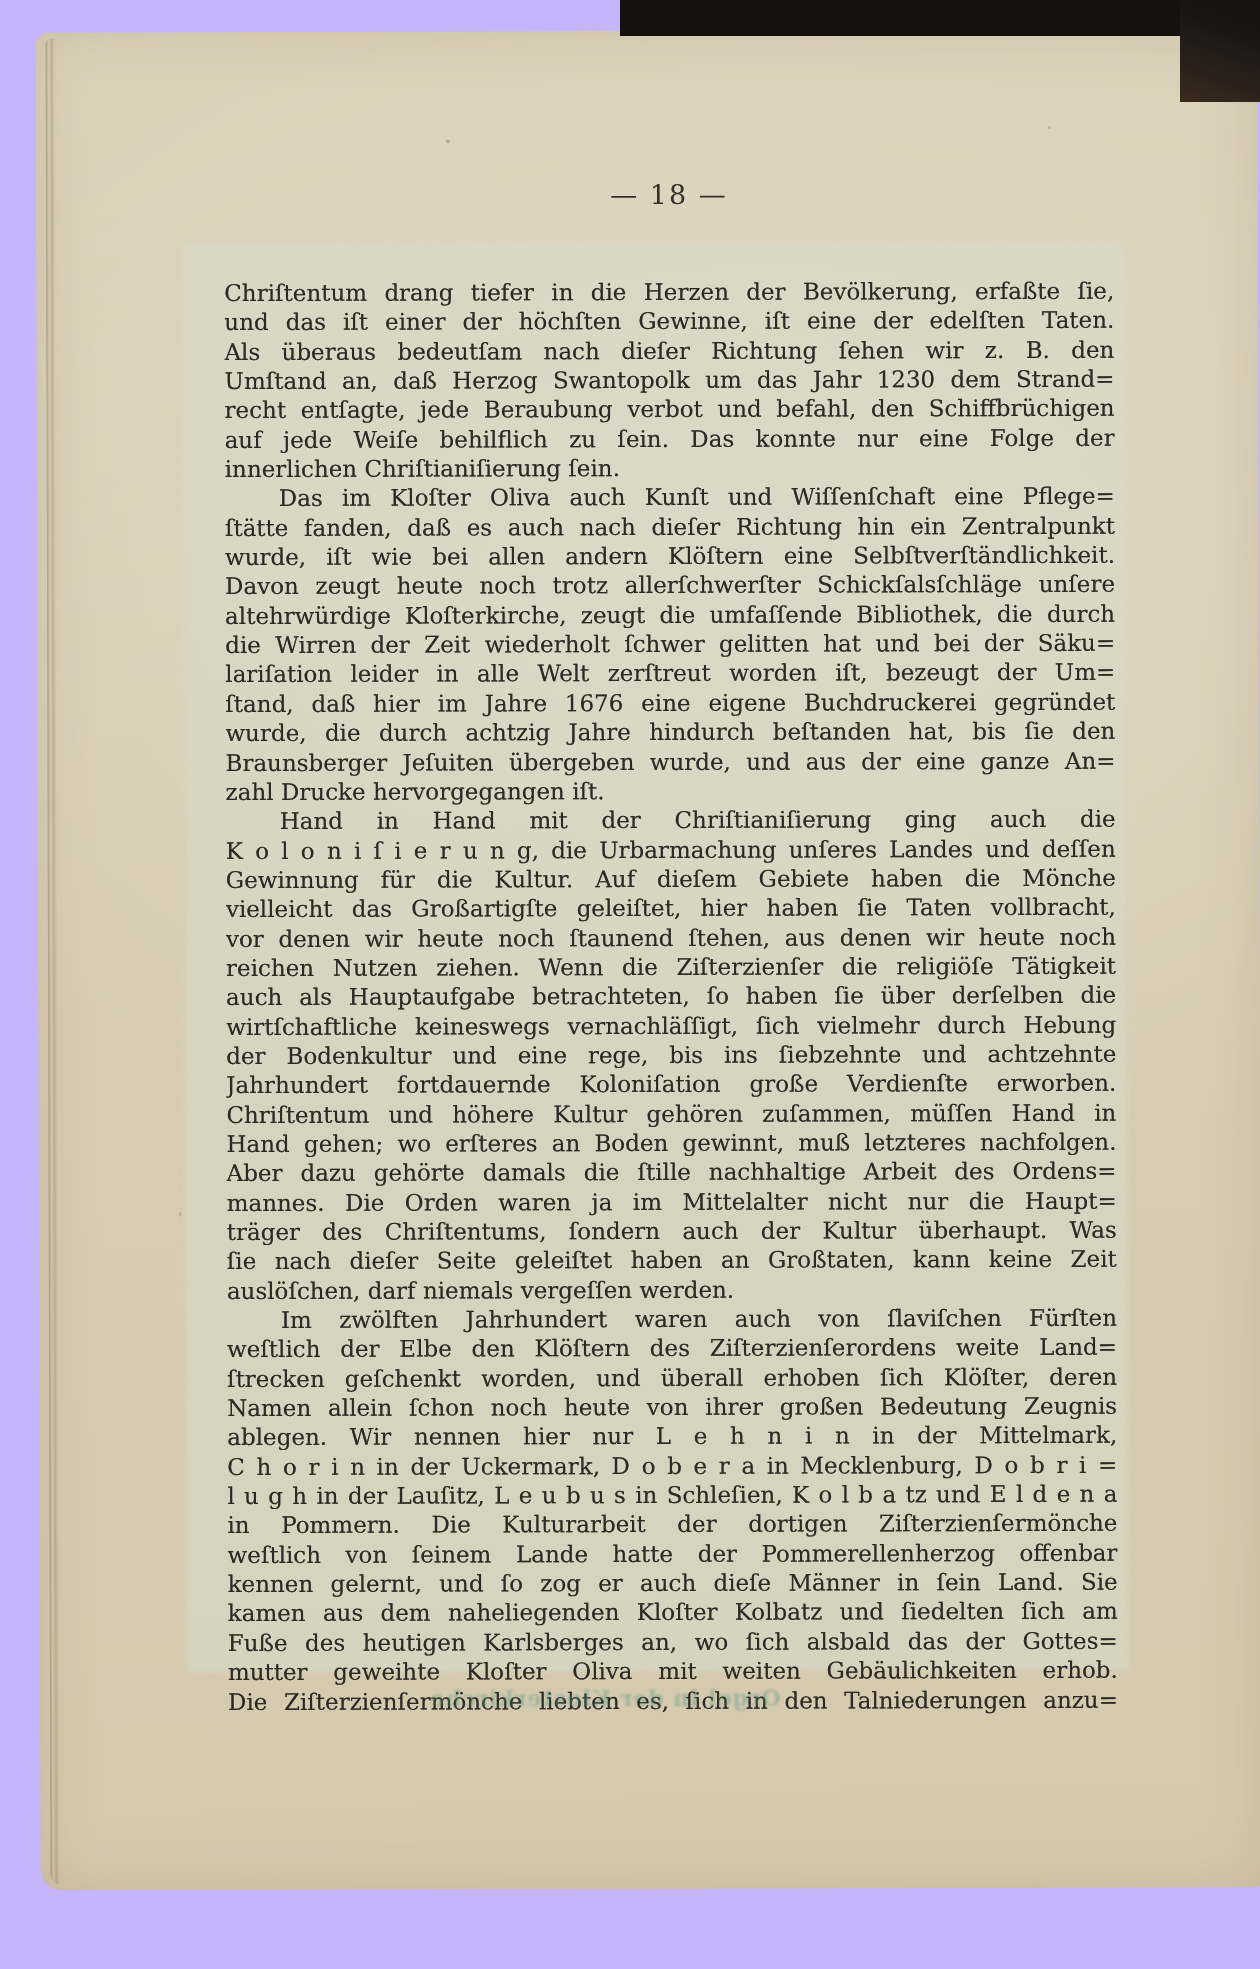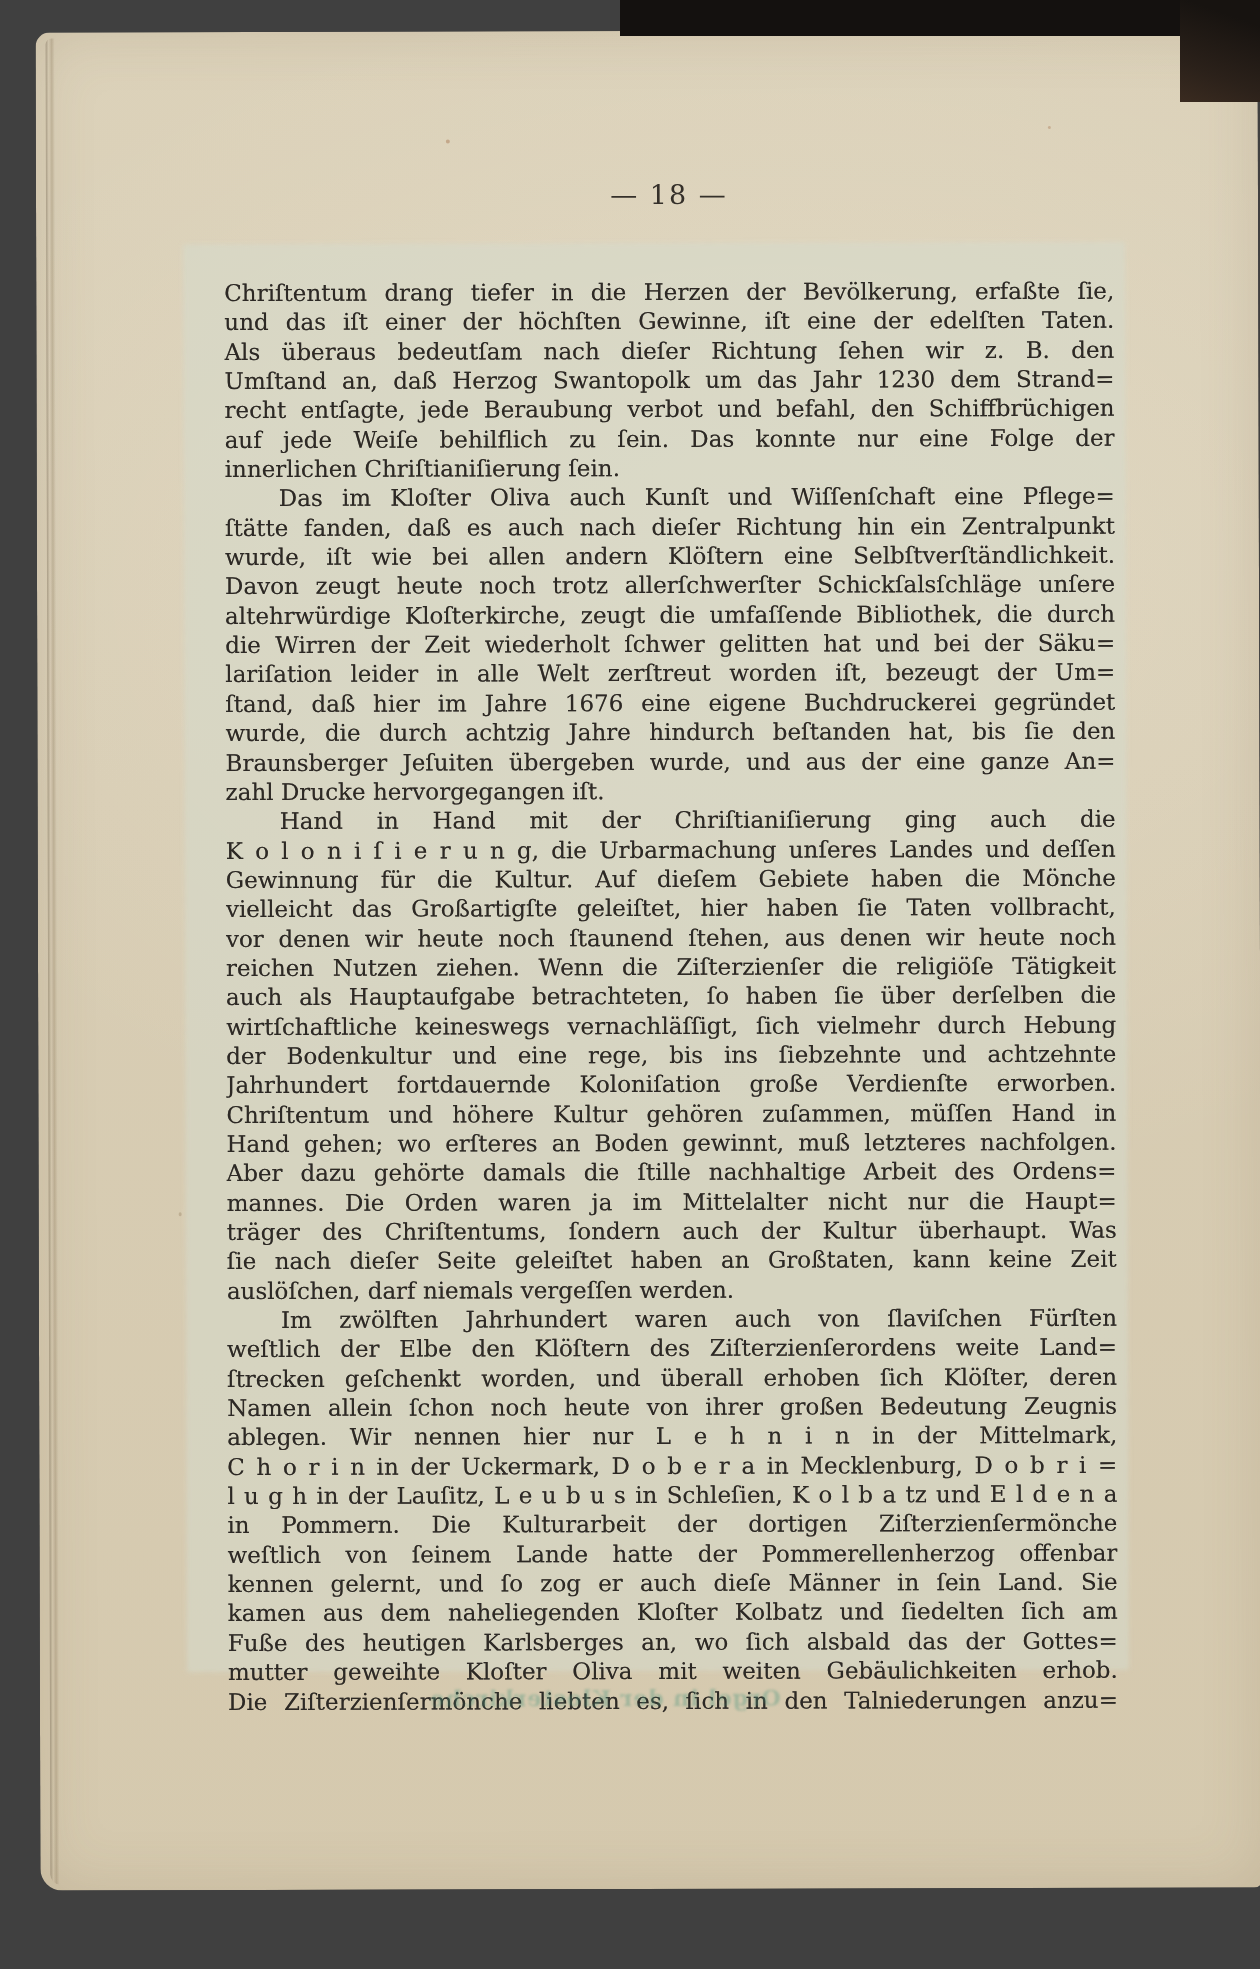--- a/index.html
+++ b/index.html
@@ -2,21 +2,21 @@
 <html><head>
 <meta charset="utf-8">
 <style>
   html,body { margin:0; padding:0; }
   body { font-family: "DejaVu Serif", "Liberation Serif", serif; }
 
   .stage {
     position: relative;
     width: 1260px;
     height: 1969px;
-    background: #404040;
+    background: #c4b5fd;
     overflow: hidden;
   }
 
   
   .paper {
     position: absolute;
     left: 38px;
     top: 31px;
     width: 1222px;
     height: 1858px;

